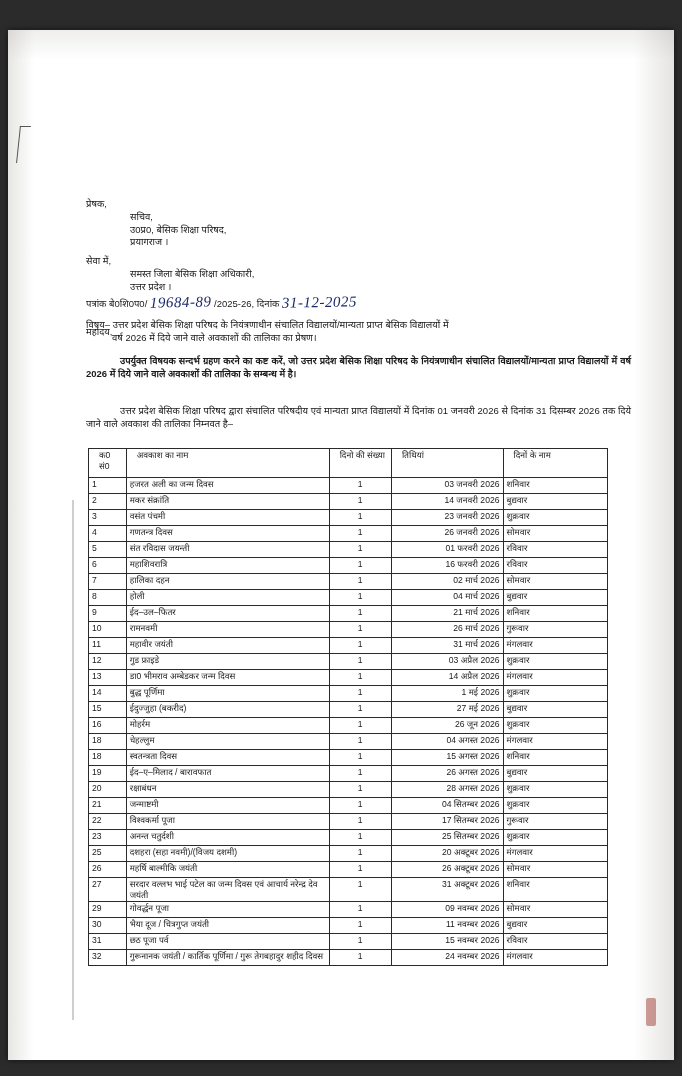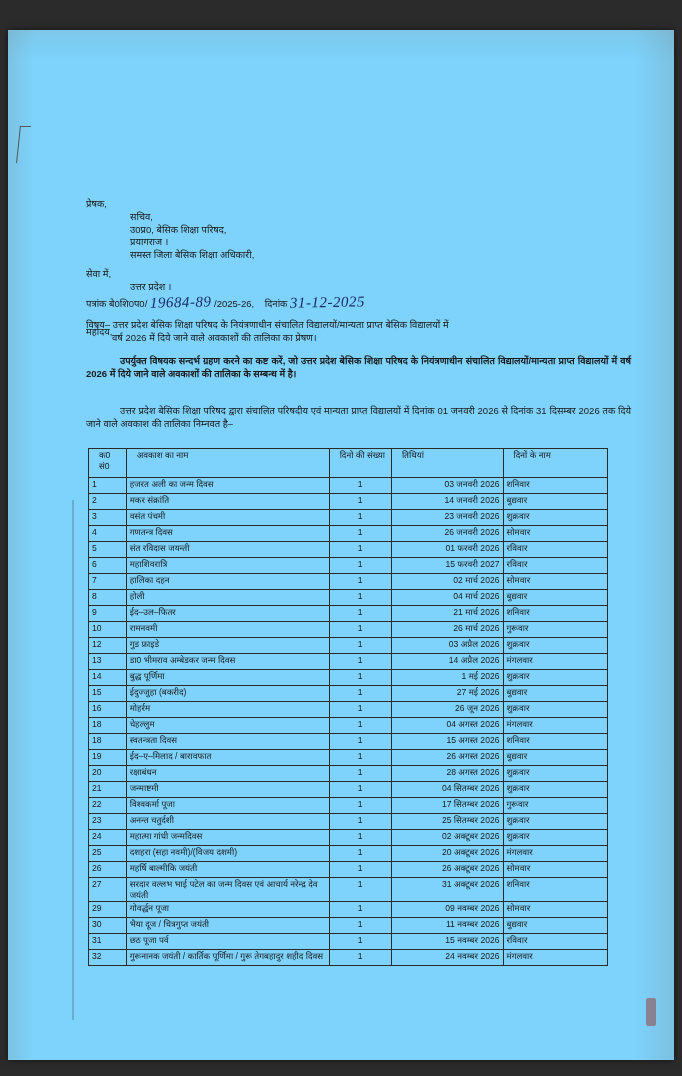--- a/index.html
+++ b/index.html
@@ -6,21 +6,21 @@
   body{
     width:682px;height:1076px;
     background:#2b2b2b;
     font-family:"Liberation Sans", sans-serif;
     overflow:hidden;
   }
   .page{
     position:absolute;
     left:8px;top:30px;
     width:666px;height:1030px;
-    background:#7dd3fc;
+    background:#ffffff;
     box-shadow:0 0 6px rgba(0,0,0,.6);
     overflow:hidden;
   }
   
   .page:before{
     content:"";position:absolute;inset:0;
     background:
       linear-gradient(90deg, rgba(120,115,105,.18) 0px, rgba(255,255,255,0) 26px),
       linear-gradient(270deg, rgba(120,115,105,.20) 0px, rgba(255,255,255,0) 40px),
       linear-gradient(180deg, rgba(120,115,105,.12) 0px, rgba(255,255,255,0) 30px);
@@ -92,30 +92,30 @@
 
 <div class="page">
   <div class="edge-left"></div>
   <div class="doc">
 
     <div class="hdrblock">
       <span class="l">प्रेषक,</span>
       <span class="l ind2">सचिव,</span>
       <span class="l ind2">उ0प्र0, बेसिक शिक्षा परिषद,</span>
       <span class="l ind2">प्रयागराज ।</span>
+      <span class="l" style="margin-top:6px;">सेवा में,</span>
       <span class="l ind2">समस्त जिला बेसिक शिक्षा अधिकारी,</span>
-      <span class="l" style="margin-top:6px;">सेवा में,</span>
       <span class="l ind2">उत्तर प्रदेश ।</span>
     </div>
 
     <div class="numline">
       <span class="seg">पत्रांक बे0शि0प0/</span>
       <span class="seg hand">19684-89</span>
       <span class="seg">/2025-26,</span>
-      <span class="seg" style="margin-left:8px;">दिनांक</span>
+      <span class="seg" style="margin-left:0;">दिनांक</span>
       <span class="seg hand">31-12-2025</span>
     </div>
 
     <div class="subj">
       <span class="seg">विषय–</span>
       <span class="seg">उत्तर प्रदेश बेसिक शिक्षा परिषद के नियंत्रणाधीन संचालित विद्यालयों/मान्यता प्राप्त बेसिक विद्यालयों में</span>
       <span class="l" style="padding-left:26px;">वर्ष 2026 में दिये जाने वाले अवकाशों की तालिका का प्रेषण।</span>
     </div>
 
     <div class="mahoday">महोदय,</div>
@@ -171,21 +171,21 @@
             <td class="c-sno">5</td>
             <td class="c-name">संत रविदास जयन्ती</td>
             <td class="c-days">1</td>
             <td class="c-date">01 फरवरी 2026</td>
             <td class="c-day">रविवार</td>
           </tr>
           <tr>
             <td class="c-sno">6</td>
             <td class="c-name">महाशिवरात्रि</td>
             <td class="c-days">1</td>
-            <td class="c-date">15 फरवरी 2027</td>
+            <td class="c-date">16 फरवरी 2026</td>
             <td class="c-day">रविवार</td>
           </tr>
           <tr>
             <td class="c-sno">7</td>
             <td class="c-name">हालिका दहन</td>
             <td class="c-days">1</td>
             <td class="c-date">02 मार्च 2026</td>
             <td class="c-day">सोमवार</td>
           </tr>
           <tr>
@@ -203,20 +203,27 @@
             <td class="c-day">शनिवार</td>
           </tr>
           <tr>
             <td class="c-sno">10</td>
             <td class="c-name">रामनवमी</td>
             <td class="c-days">1</td>
             <td class="c-date">26 मार्च 2026</td>
             <td class="c-day">गुरूवार</td>
           </tr>
           <tr>
+            <td class="c-sno">11</td>
+            <td class="c-name">महावीर जयंती</td>
+            <td class="c-days">1</td>
+            <td class="c-date">31 मार्च 2026</td>
+            <td class="c-day">मंगलवार</td>
+          </tr>
+          <tr>
             <td class="c-sno">12</td>
             <td class="c-name">गुड फ्राइडे</td>
             <td class="c-days">1</td>
             <td class="c-date">03 अप्रैल 2026</td>
             <td class="c-day">शुक्रवार</td>
           </tr>
           <tr>
             <td class="c-sno">13</td>
             <td class="c-name">डा0 भीमराव अम्बेडकर जन्म दिवस</td>
             <td class="c-days">1</td>
@@ -284,27 +291,20 @@
             <td class="c-name">विश्वकर्मा पूजा</td>
             <td class="c-days">1</td>
             <td class="c-date">17 सितम्बर 2026</td>
             <td class="c-day">गुरूवार</td>
           </tr>
           <tr>
             <td class="c-sno">23</td>
             <td class="c-name">अनन्त चतुर्दशी</td>
             <td class="c-days">1</td>
             <td class="c-date">25 सितम्बर 2026</td>
-            <td class="c-day">शुक्रवार</td>
-          </tr>
-          <tr>
-            <td class="c-sno">24</td>
-            <td class="c-name">महात्मा गांधी जन्मदिवस</td>
-            <td class="c-days">1</td>
-            <td class="c-date">02 अक्टूबर 2026</td>
             <td class="c-day">शुक्रवार</td>
           </tr>
           <tr>
             <td class="c-sno">25</td>
             <td class="c-name">दशहरा (सहा नवमी)/(विजय दशमी)</td>
             <td class="c-days">1</td>
             <td class="c-date">20 अक्टूबर 2026</td>
             <td class="c-day">मंगलवार</td>
           </tr>
           <tr>

